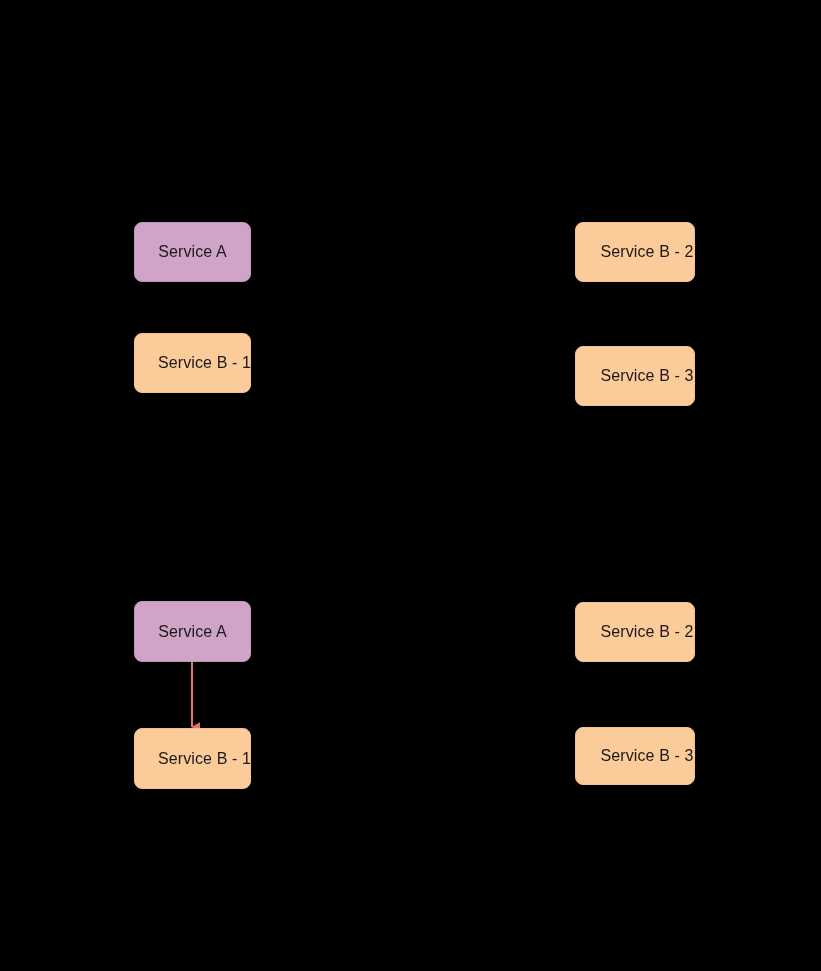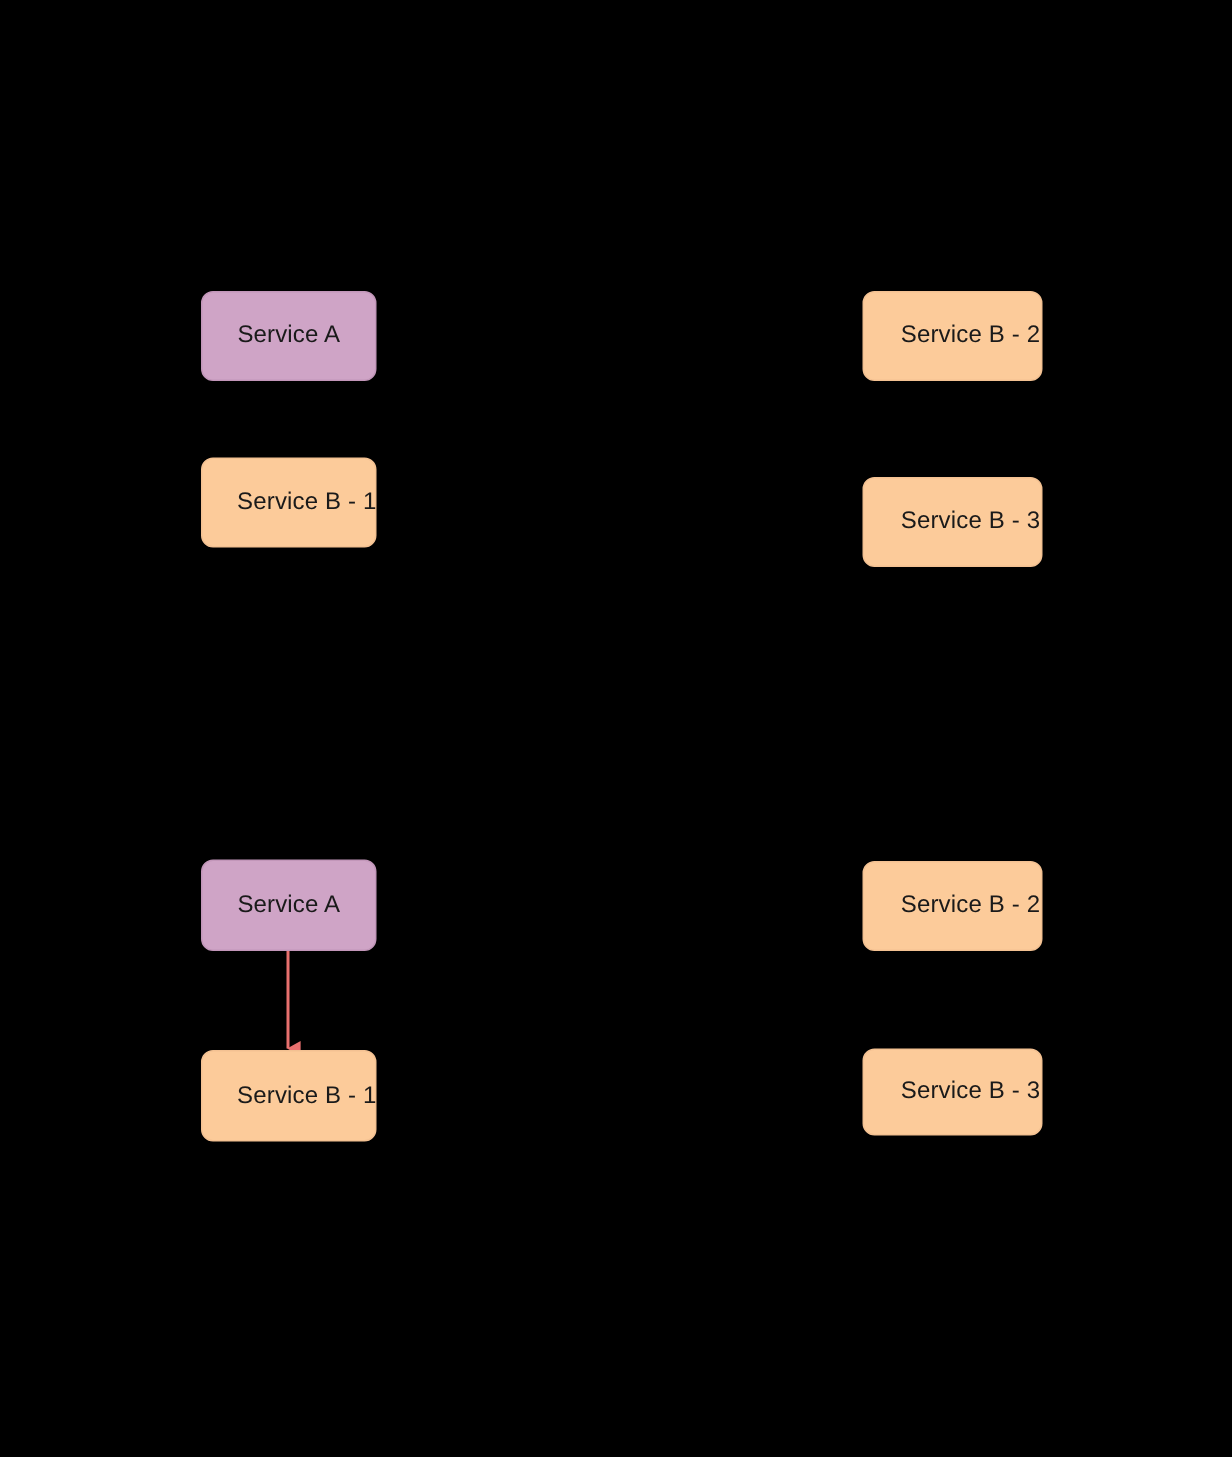--- a/index.html
+++ b/index.html
@@ -15,20 +15,21 @@
     position: relative;
     width: 821px;
     height: 971px;
     background: #000000;
     overflow: hidden;
   }
   .panel {
     position: absolute;
     left: 0;
     width: 821px;
+    margin-top: 28px;
   }
   #panel-before { top: 0px;   height: 480px; }
   #panel-after  { top: 480px; height: 491px; }
 
   .node {
     position: absolute;
     box-sizing: border-box;
     border-radius: 8px;
     display: flex;
     align-items: center;

